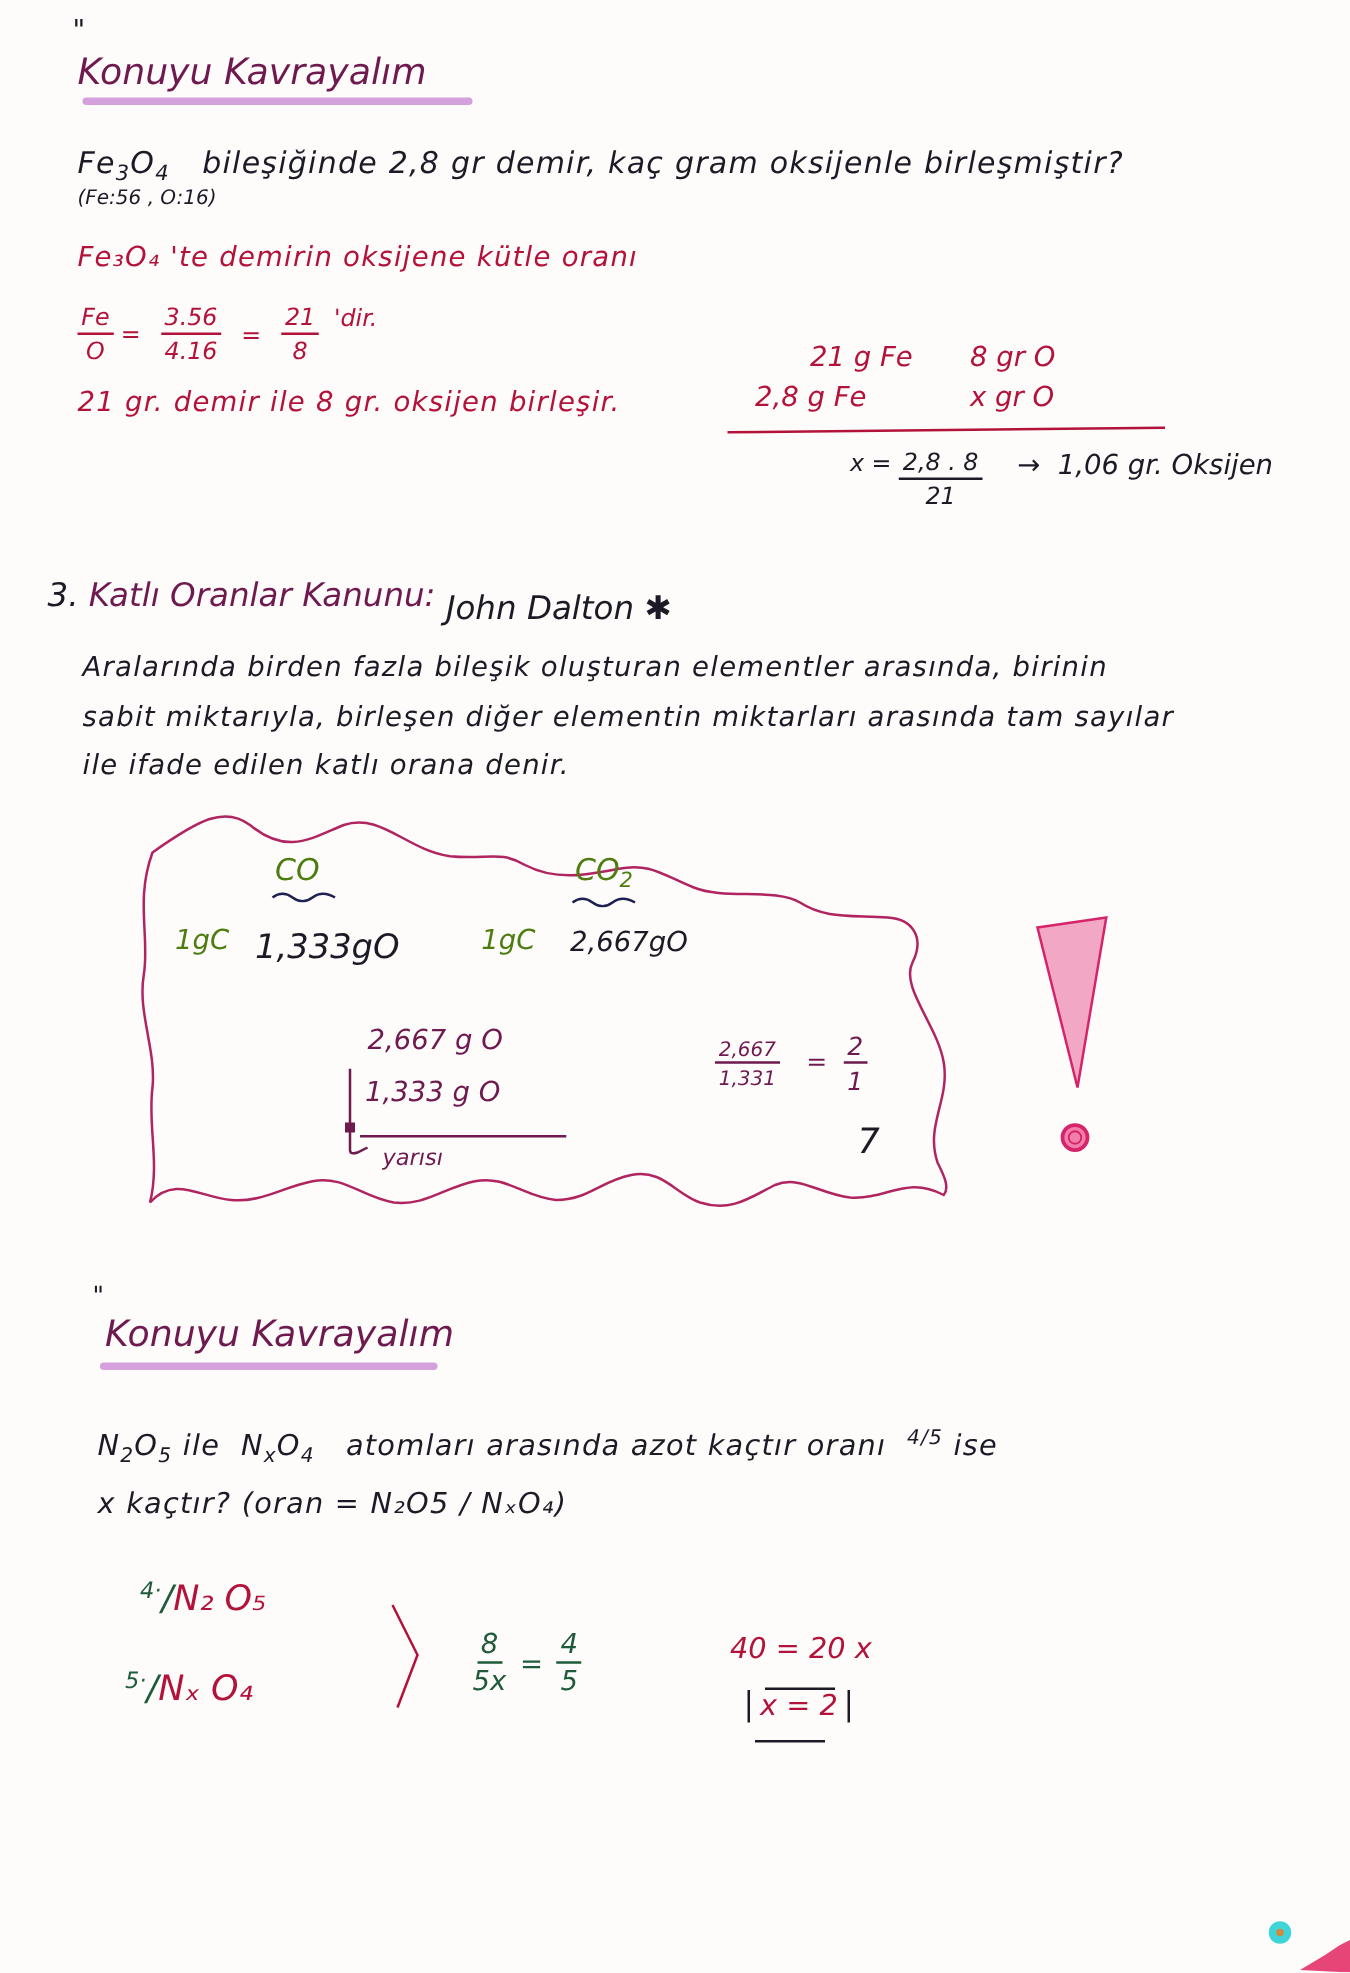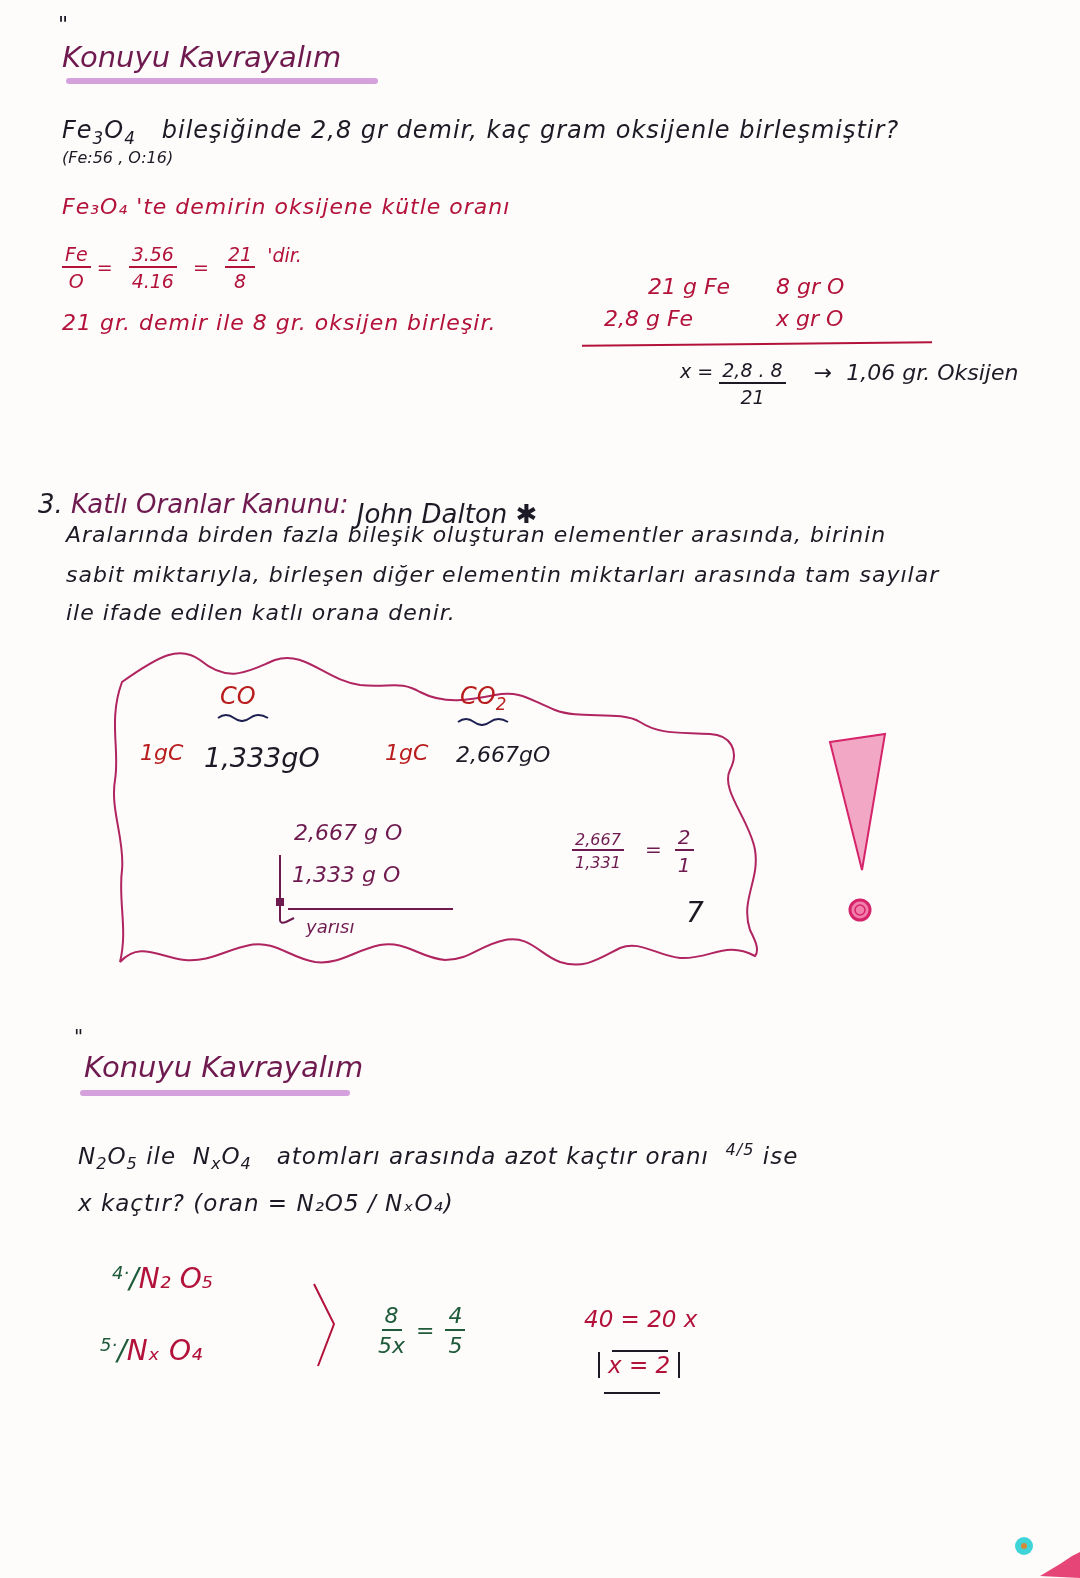--- a/index.html
+++ b/index.html
@@ -9,21 +9,21 @@
     position: relative;
     overflow: hidden;
     font-family: "DejaVu Sans", sans-serif;
     color: #1a1a22;
   }
   .abs { position: absolute; white-space: nowrap; }
   .hand { font-family: "DejaVu Sans", sans-serif; font-style: oblique; }
   .ink-black { color: #1c1a24; }
   .ink-red { color: #b3123a; }
   .ink-purple { color: #6e1a4f; }
-  .ink-navy { color: #b91c1c; }
+  .ink-navy { color: #4d7c0f; }
   .ink-green { color: #1f5a3a; }
   .heading { font-size: 29px; }
   .body-text { font-size: 22px; letter-spacing: 1px; }
   .hl-underline {
     position: absolute; height: 6px; border-radius: 4px;
     background: #c98ad6; opacity: 0.8;
   }
   .frac { display: inline-flex; flex-direction: column; align-items: center; vertical-align: middle; }
   .frac .num { border-bottom: 2px solid currentColor; padding: 0 3px 1px; line-height: 1.1; }
   .frac .den { line-height: 1.2; padding-top: 2px; }
@@ -78,21 +78,21 @@
 <div class="abs hand ink-black" style="left:680px;top:360px;font-size:19px;">
   <span style="vertical-align:top;">x =</span>
   <span class="frac">
     <span class="num">2,8 . 8</span>
     <span class="den">21</span>
   </span>
   <span style="vertical-align:top;margin:0 8px 0 22px;font-size:22px;">→</span>
   <span style="vertical-align:top;font-size:22px;">1,06 gr. Oksijen</span>
 </div>
 
-<div class="abs hand" style="left:38px;top:462px;font-size:26px;margin-top:27px;">
+<div class="abs hand" style="left:38px;top:462px;font-size:26px;">
   <span class="ink-black">3.</span>
   <span class="ink-purple">Katlı Oranlar Kanunu:</span>
   <span class="ink-black" style="position:relative;top:10px;">John Dalton</span>
   <span class="ink-black" style="position:relative;top:10px;">✱</span>
 </div>
 
 <div class="abs hand ink-black body-text" style="left:66px;top:522px;">Aralarında birden fazla bileşik oluşturan elementler arasında, birinin</div>
 <div class="abs hand ink-black body-text" style="left:66px;top:562px;">sabit miktarıyla, birleşen diğer elementin miktarları arasında tam sayılar</div>
 <div class="abs hand ink-black body-text" style="left:66px;top:600px;">ile ifade edilen katlı orana denir.</div>
 

